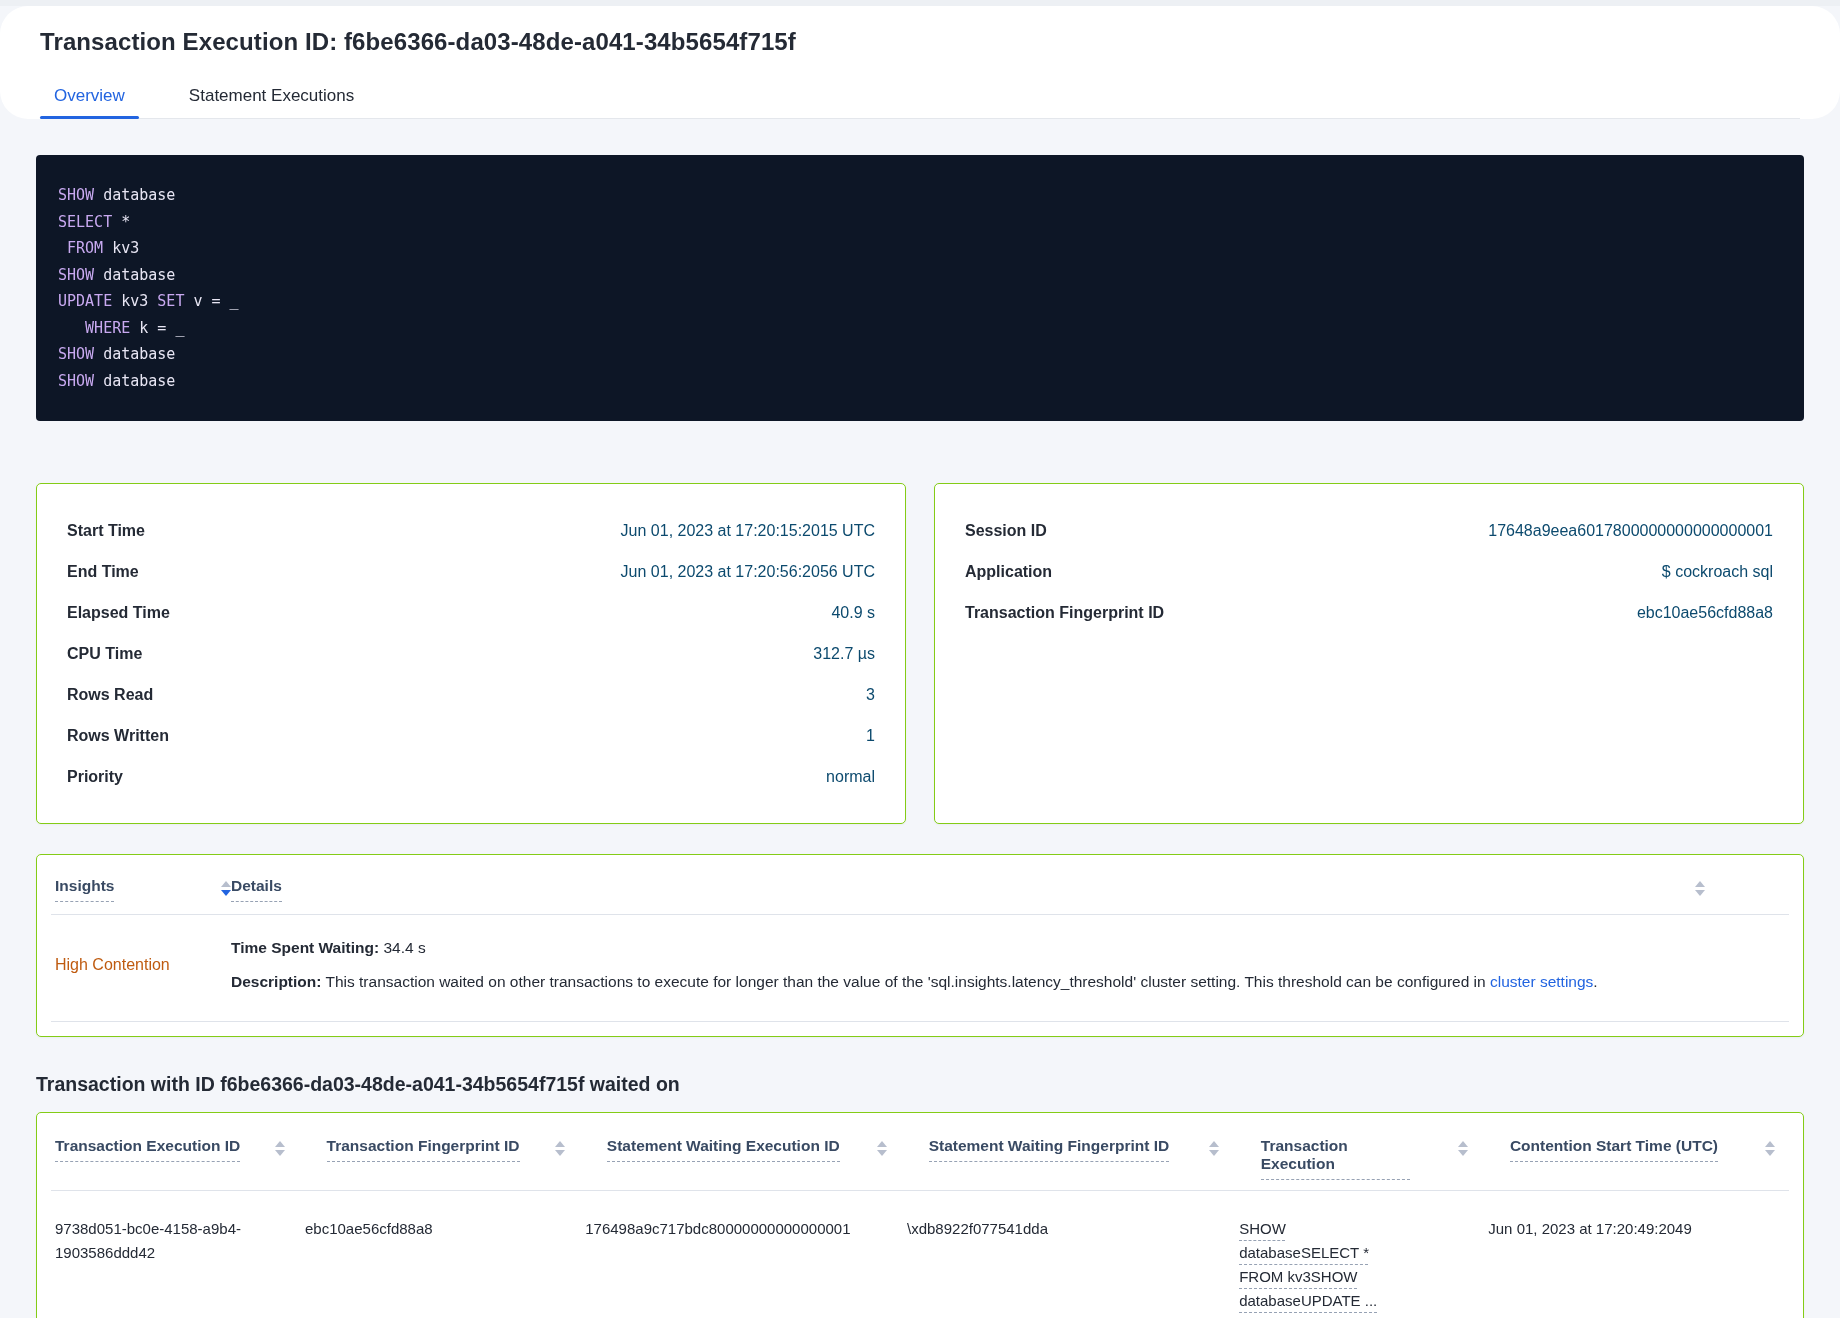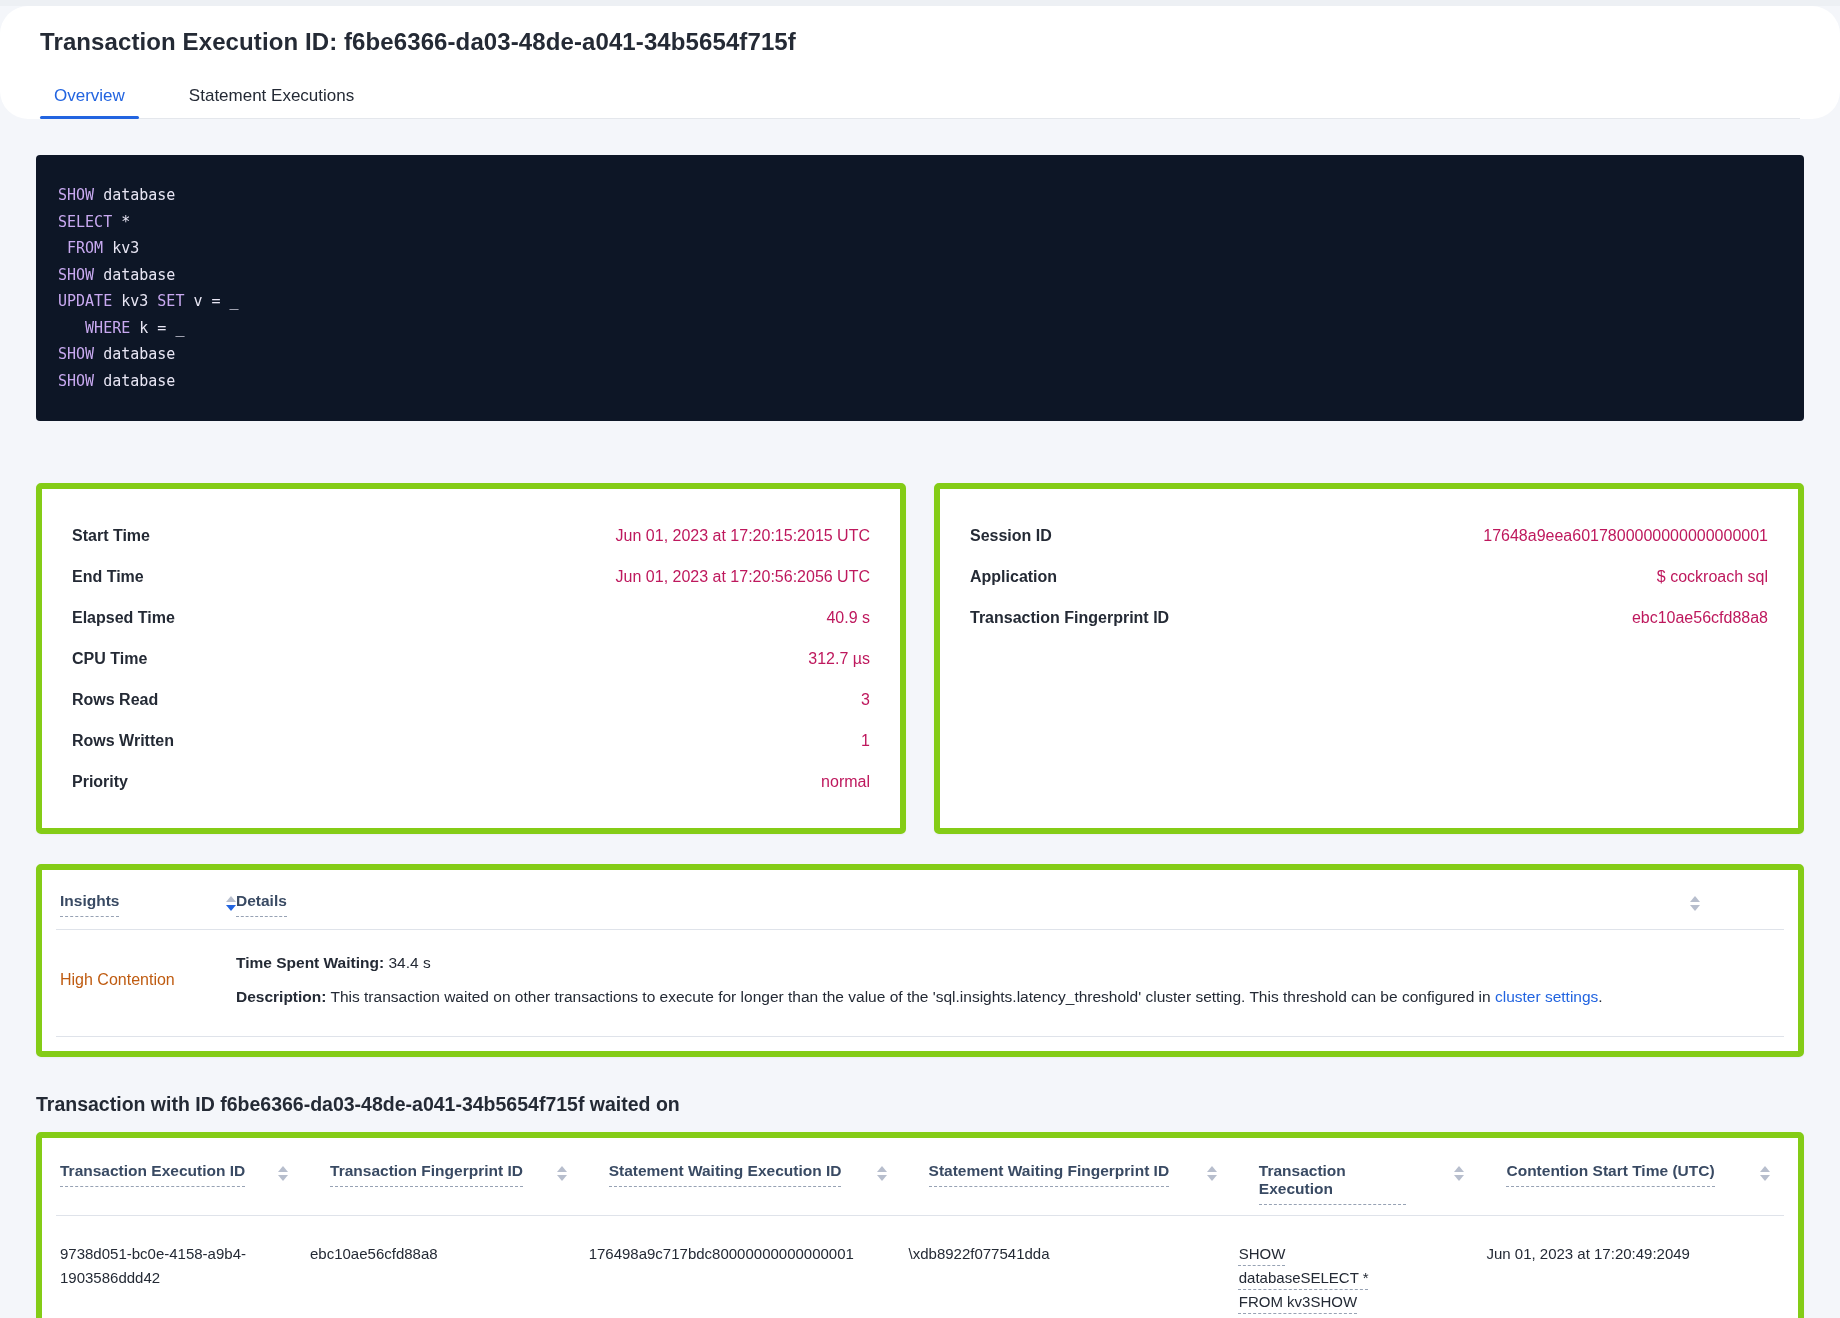--- a/index.html
+++ b/index.html
@@ -28,26 +28,26 @@
   .sql-box {
     background:#0d1626; border-radius:4px; padding:27px 22px;
     font-family:"DejaVu Sans Mono", monospace; font-size:15px; line-height:26.5px;
     color:#e8e6f4; white-space:pre; min-height:266px;
   }
   .sql-box .kw { color:#c8a9f0; }
 
   
   .cards-row { display:flex; gap:28px; margin-top:62px; }
   .card {
-    background:#ffffff; border:6px solid #84cc16; border-radius:5px;
+    background:#ffffff; border:1px solid #84cc16; border-radius:5px;
     box-shadow:0 1px 2px rgba(36,42,53,0.04); flex:1; padding:26px 30px;
   }
   .srow { height:41px; display:flex; align-items:center; justify-content:space-between; font-size:16px; }
   .srow .lab { font-weight:bold; color:#242a35; }
-  .srow .val { color:#be185d; text-align:center; }
+  .srow .val { color:#0c4a6e; text-align:center; }
   .link { color:#2264e0; cursor:pointer; text-decoration:none; }
 
   
   .insights-card { margin-top:30px; padding:12px 14px 14px 14px; }
   .ins-header { display:flex; align-items:flex-start; padding:10px 4px 2px 4px; border-bottom:1px solid #dfe3ea; }
   .col-insight { width:176px; display:flex; align-items:flex-start; justify-content:space-between; }
   .th-text {
     font-size:15.5px; font-weight:bold; color:#394a63;
     border-bottom:1.5px dashed #97a2b4; padding-bottom:6px; margin-bottom:10px; cursor:pointer;
   }

